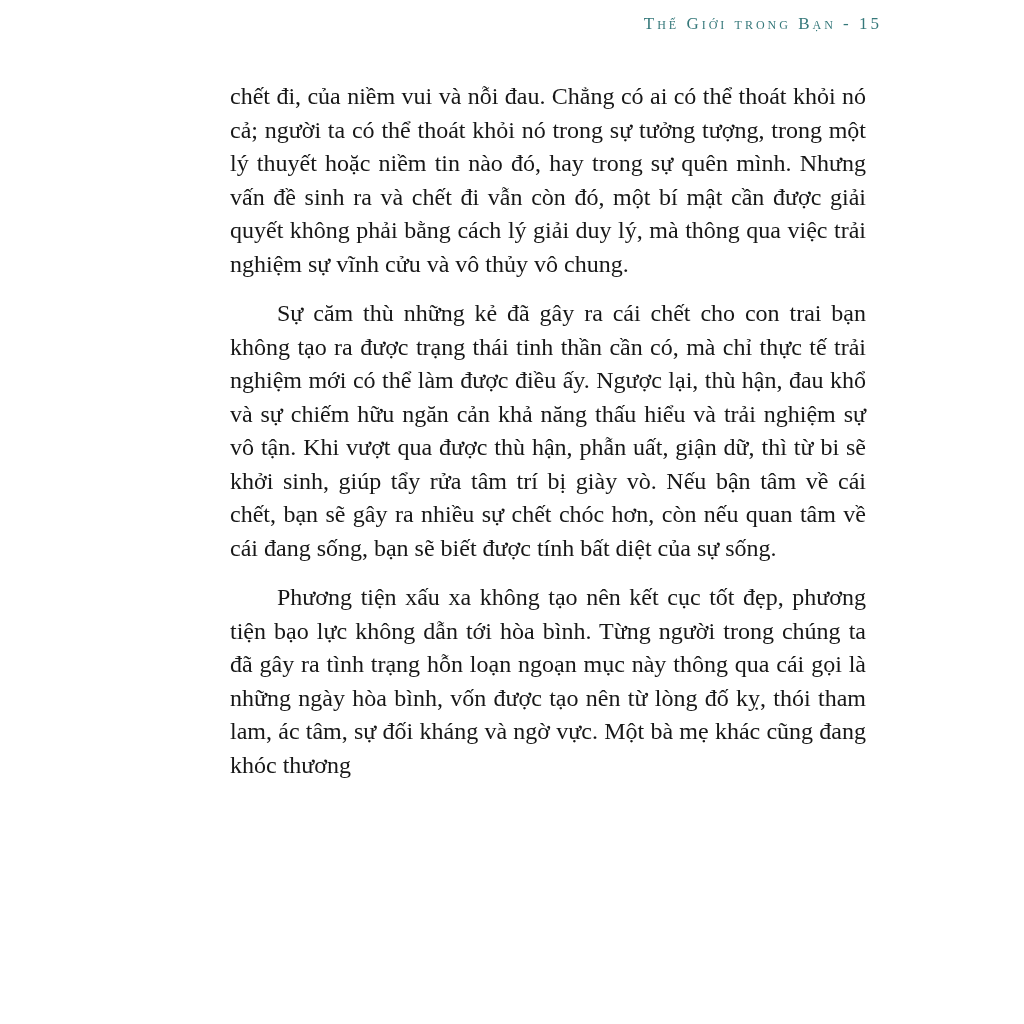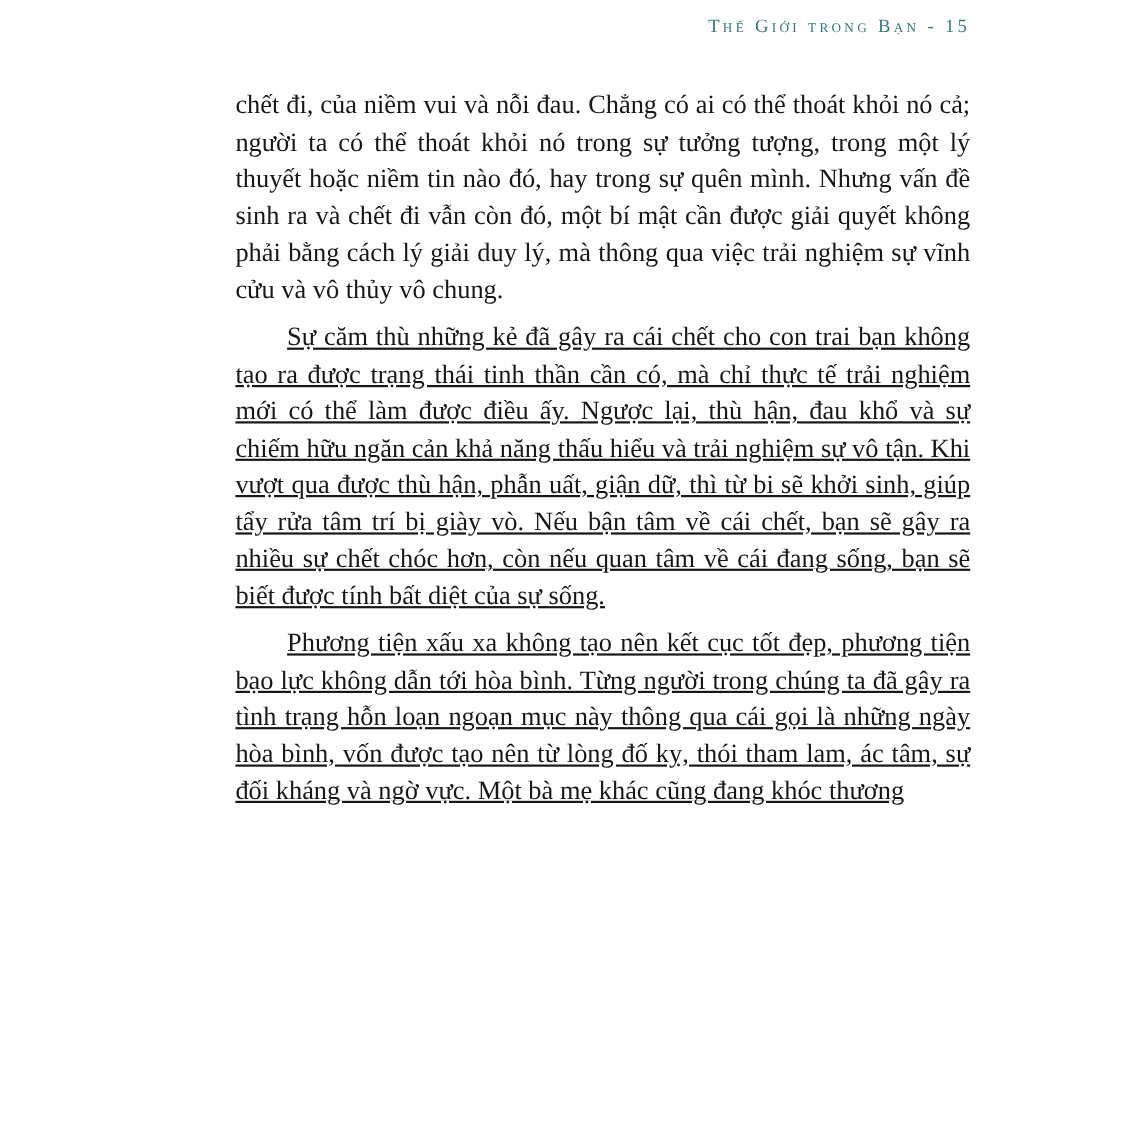--- a/index.html
+++ b/index.html
@@ -29,25 +29,24 @@
   }
   .page-content {
     margin-top: 46px;
     font-size: 24px;
     line-height: 33.5px;
     color: #171717;
     text-align: justify;
     text-justify: inter-word;
   }
   .page-content p {
-    margin: 0;
+    margin: 16px;
   }
   .page-content p + p {
     margin-top: 10px;
-    text-decoration: underline;
   }
   .page-content p.indented {
     text-indent: 47px;
   }
 </style>
 </head>
 <body>
 
 <div class="page">
   <div class="running-head">Thế Giới trong Bạn - 15</div>

